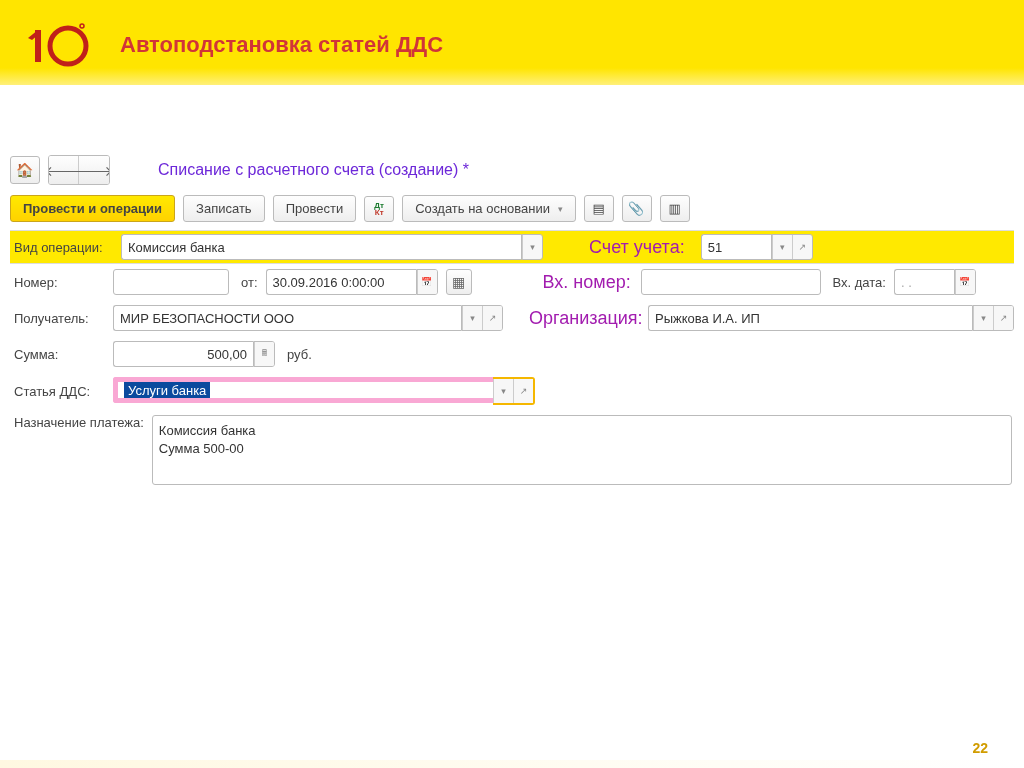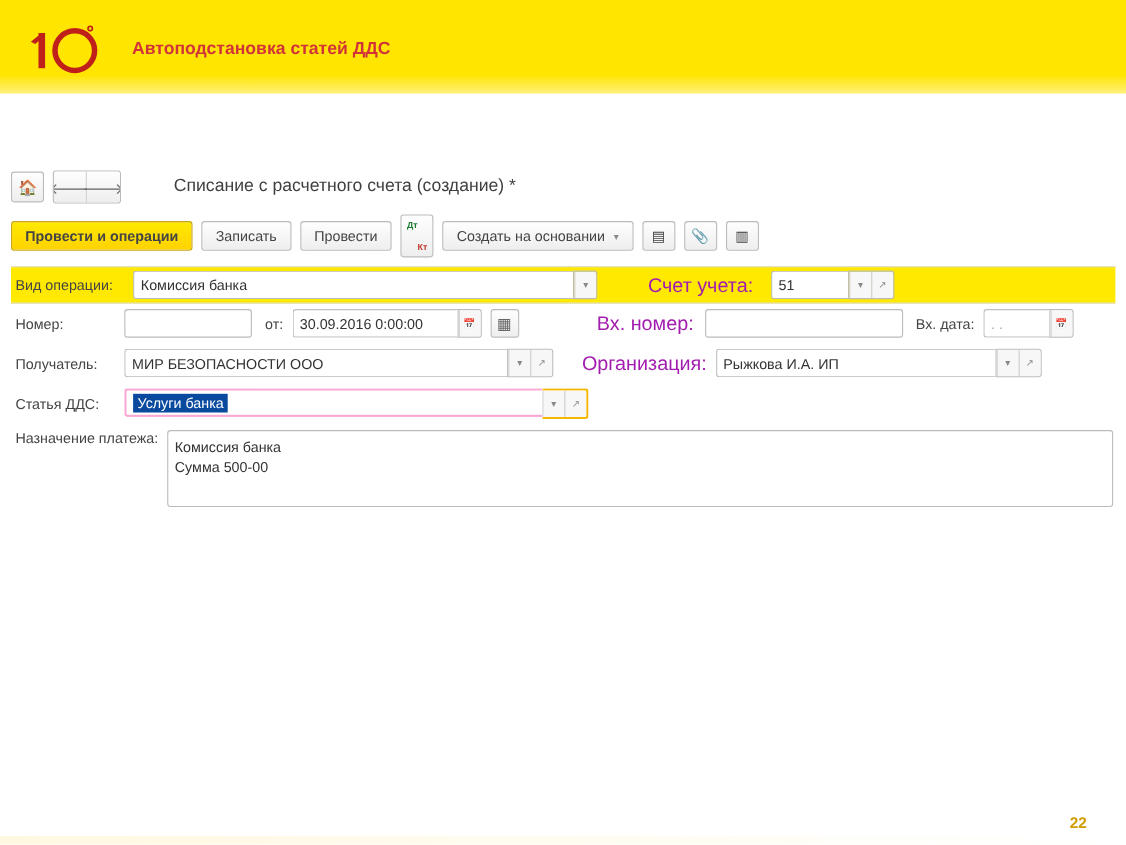--- a/index.html
+++ b/index.html
@@ -19,21 +19,21 @@
     align-items: center;
     gap: 30px;
   }
   .logo {
     width: 70px;
     height: 50px;
     position: relative;
   }
   .logo-svg { width: 100%; height: 100%; }
   .slide-title {
-    font-size: 16px;
+    font-size: 22px;
     font-weight: bold;
     color: #d13438;
   }
   .app {
     padding: 10px;
   }
   .nav-row {
     display: flex;
     align-items: center;
     gap: 8px;
@@ -56,21 +56,21 @@
   .nav-group {
     display: flex;
     border: 1px solid #bbb;
     border-radius: 3px;
     overflow: hidden;
   }
   .nav-group .nav-btn { border: none; border-right: 1px solid #ccc; border-radius: 0; }
   .nav-group .nav-btn:last-child { border-right: none; }
   .form-title {
     font-size: 16px;
-    color: #404040;
+    color: #6d28d9;
     margin-left: 40px;
   }
   .toolbar {
     display: flex;
     gap: 8px;
     align-items: center;
     margin-bottom: 8px;
   }
   .btn {
     border: 1px solid #bbb;
@@ -134,21 +134,21 @@
     border-radius: 3px;
     background: #fff;
     height: 26px;
     padding: 0 6px;
     font-size: 13px;
     display: flex;
     align-items: center;
     overflow: hidden;
   }
   .input.highlight {
-    border: 2px solid #f9a8d4;
+    border: 5px solid #f9a8d4;
     background: #fff;
   }
   .input-selected {
     background: #0a4a9e;
     color: #fff;
     padding: 1px 4px;
   }
   .mini-btn {
     width: 20px;
     height: 24px;
@@ -183,25 +183,25 @@
     white-space: pre-line;
     resize: none;
   }
   .suffix {
     font-size: 13px;
     margin-left: 4px;
     color: #444;
   }
   .dtkt-icon {
     display: inline-flex;
-    flex-direction: row;
+    flex-direction: column;
     line-height: 7px;
   }
   .dtkt-icon .dt { color: #1a7a2e; font-size: 8px; font-weight: bold; }
-  .dtkt-icon .kt { color: #c0392b; font-size: 8px; font-weight: bold; margin-top: 20px; }
+  .dtkt-icon .kt { color: #c0392b; font-size: 8px; font-weight: bold; }
   .page-number {
     position: absolute;
     bottom: 12px;
     right: 36px;
     font-size: 14px;
     font-weight: bold;
     color: #d19c00;
   }
   .footer-stripe {
     position: absolute;
@@ -310,28 +310,38 @@
       <div class="input-group">
         <div class="input" style="width:348px">МИР БЕЗОПАСНОСТИ ООО</div>
         <div class="addons">
           <div class="mini-btn">▾</div>
           <div class="mini-btn">↗</div>
         </div>
       </div>
       <div style="flex:0 0 10px"></div>
       <div class="label-right">Организация:</div>
       <div class="input-group">
-        <div class="input" style="width:254px">Рыжкова И.А. ИП</div>
+        <div class="input" style="width:324px">Рыжкова И.А. ИП</div>
         <div class="addons">
           <div class="mini-btn">▾</div>
           <div class="mini-btn">↗</div>
         </div>
       </div>
     </div>
 
+    <div class="form-row">
+      <div class="label">Сумма:</div>
+      <div class="input-group">
+        <div class="input" style="width:140px;justify-content:flex-end">500,00</div>
+        <div class="addons">
+            <div class="mini-btn">🖩</div>
+          </div>
+      </div>
+      <span class="suffix">руб.</span>
+    </div>
 
     <div class="form-row">
       <div class="label">Статья ДДС:</div>
       <div class="input-group">
         <div class="input highlight" style="width:380px">
           <span class="input-selected">Услуги банка</span>
         </div>
         <div class="addons" style="border:2px solid #f5b700;border-left:none">
           <div class="mini-btn">▾</div>
           <div class="mini-btn">↗</div>

